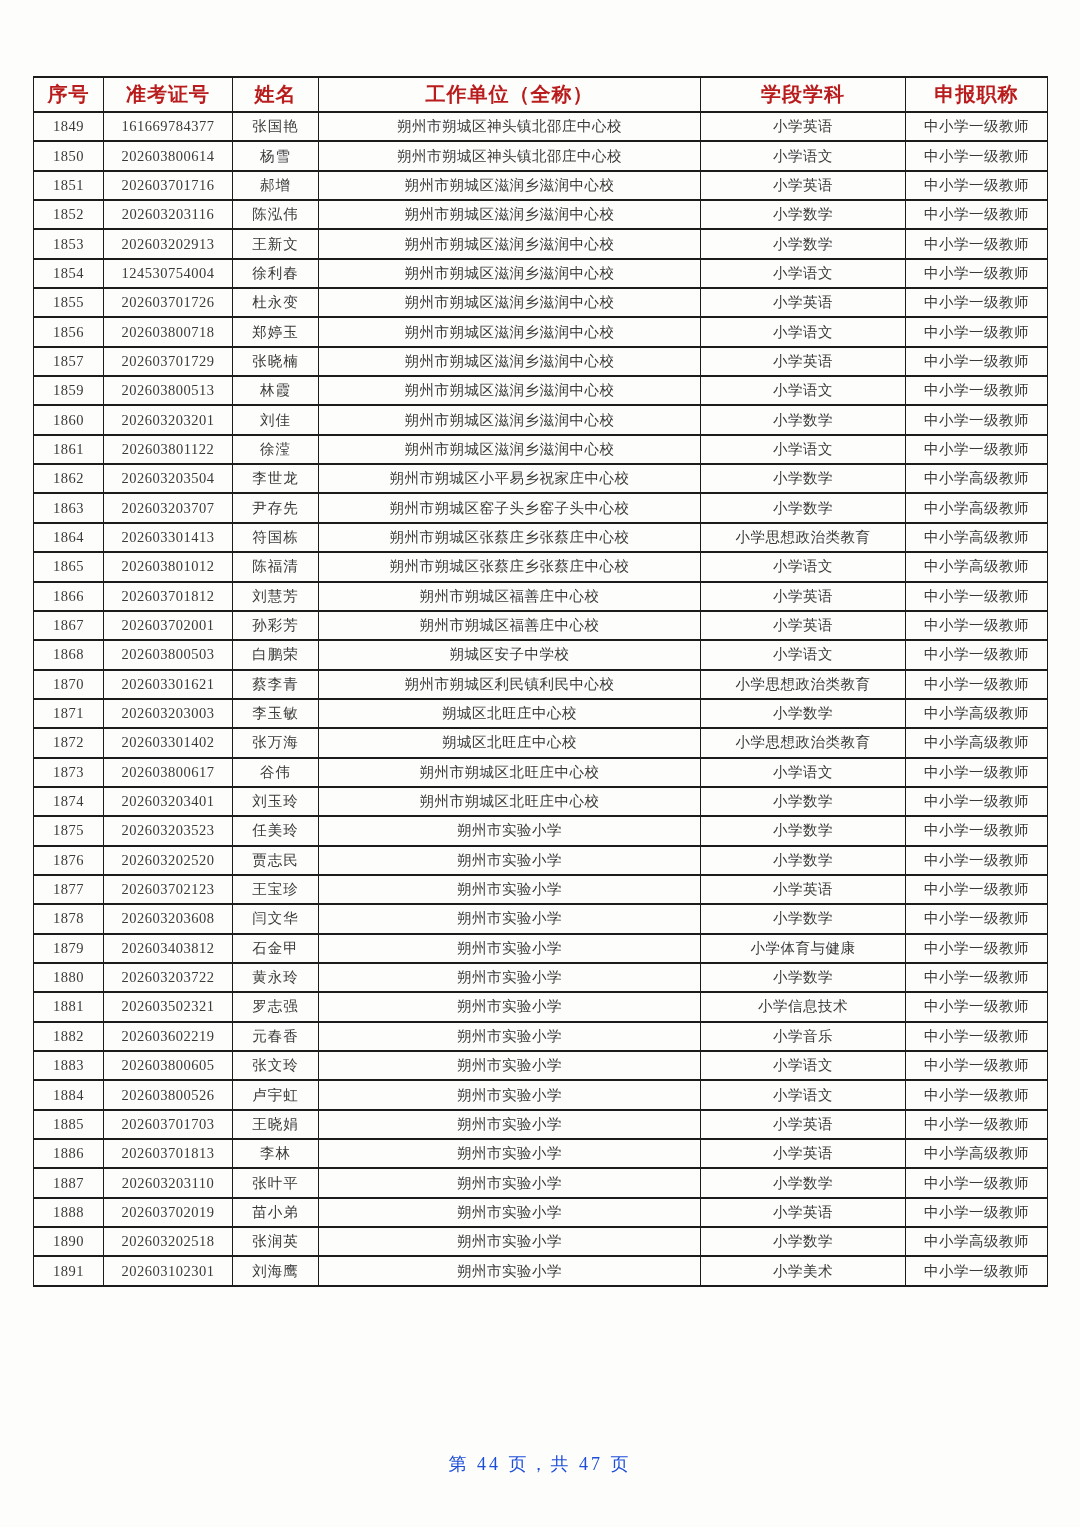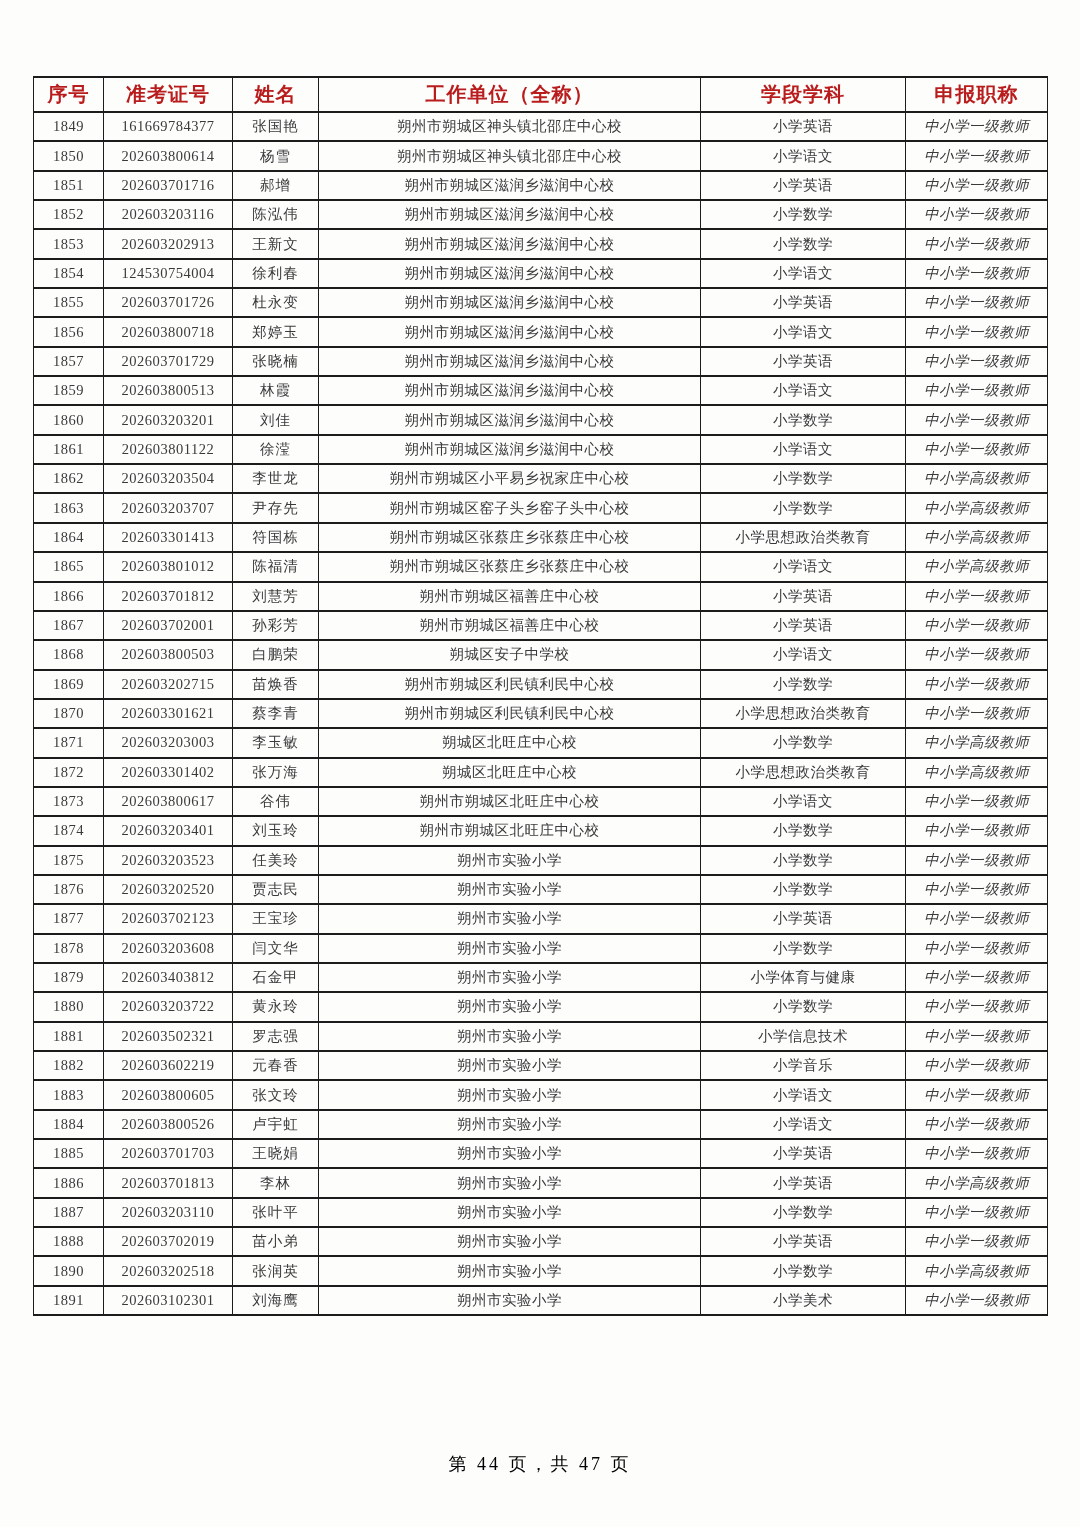--- a/index.html
+++ b/index.html
@@ -46,29 +46,29 @@
   table.roster td {
     height: 27.35px;
     font-size: 14.5px;
     color: #3a3a3a;
   }
   td.c-serial  { font-size: 14px; letter-spacing: 0.5px; }
   td.c-ticket  { font-size: 14.5px; letter-spacing: 0.5px; }
   td.c-name    { letter-spacing: 1px; }
   td.c-unit    { letter-spacing: 0.5px; }
   td.c-subject { letter-spacing: 0.5px; }
-  td.c-title   { letter-spacing: 0.5px; font-style: italic; }
+  td.c-title   { letter-spacing: 0.5px; }
   .footer {
     position: absolute;
     left: 0;
     top: 1452px;
     width: 100%;
     text-align: center;
     font-size: 18px;
-    color: #000000;
+    color: #1d4ed8;
     letter-spacing: 3px;
   }
 </style>
 </head>
 <body>
 
 <div class="page">
 
   <table class="roster">
     <colgroup>
@@ -236,28 +236,20 @@
         </tr>
         <tr>
           <td class="c-serial">1868</td>
           <td class="c-ticket">202603800503</td>
           <td class="c-name">白鹏荣</td>
           <td class="c-unit">朔城区安子中学校</td>
           <td class="c-subject">小学语文</td>
           <td class="c-title">中小学一级教师</td>
         </tr>
         <tr>
-          <td class="c-serial">1869</td>
-          <td class="c-ticket">202603202715</td>
-          <td class="c-name">苗焕香</td>
-          <td class="c-unit">朔州市朔城区利民镇利民中心校</td>
-          <td class="c-subject">小学数学</td>
-          <td class="c-title">中小学一级教师</td>
-        </tr>
-        <tr>
           <td class="c-serial">1870</td>
           <td class="c-ticket">202603301621</td>
           <td class="c-name">蔡李青</td>
           <td class="c-unit">朔州市朔城区利民镇利民中心校</td>
           <td class="c-subject">小学思想政治类教育</td>
           <td class="c-title">中小学一级教师</td>
         </tr>
         <tr>
           <td class="c-serial">1871</td>
           <td class="c-ticket">202603203003</td>

